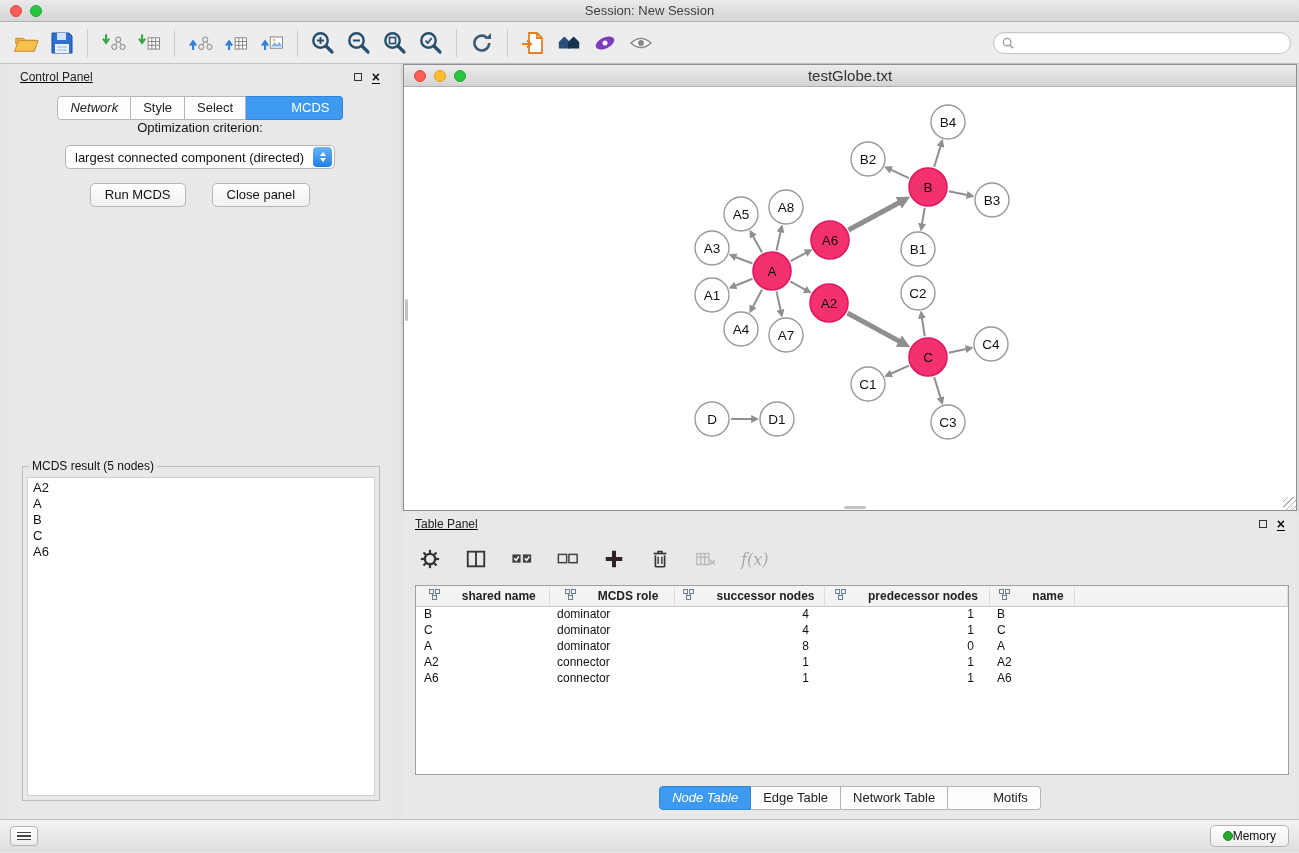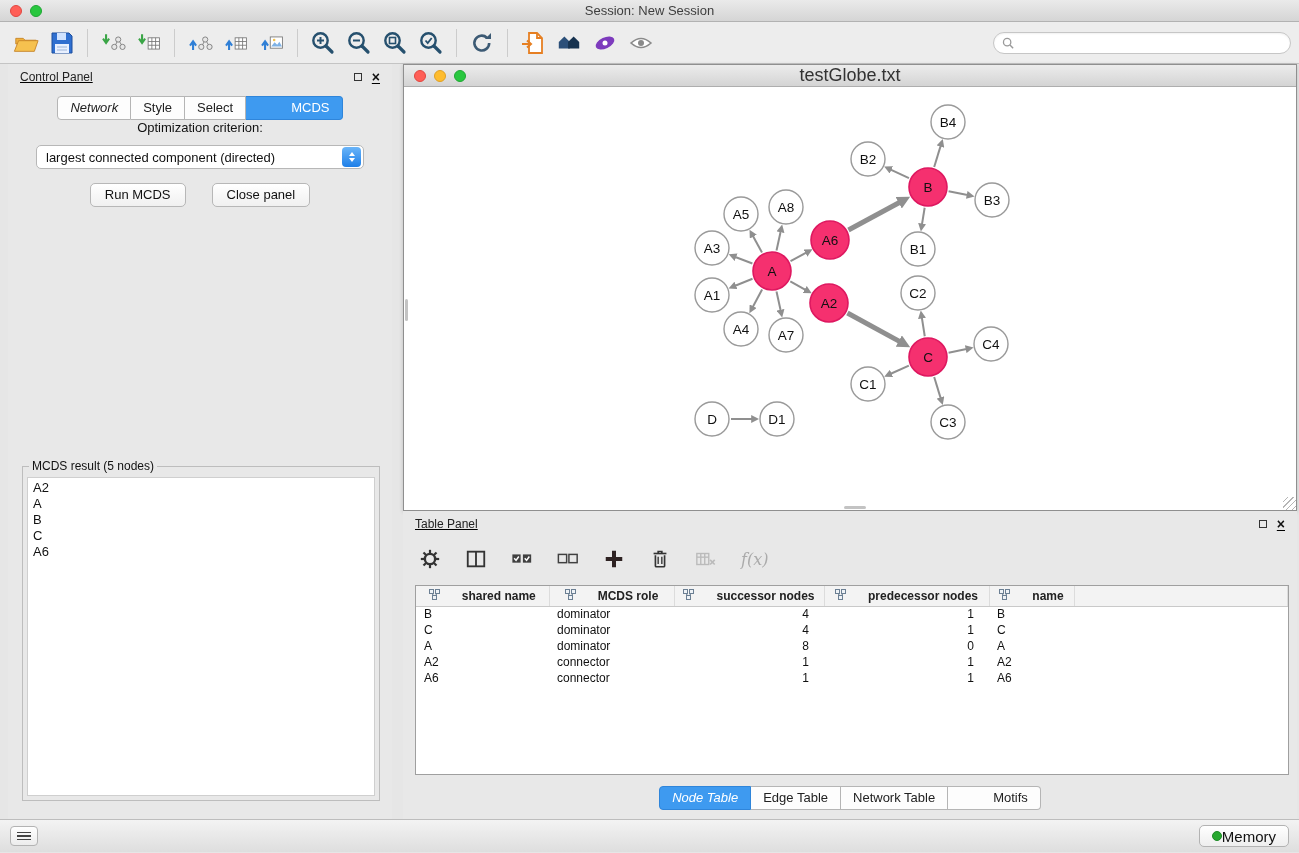--- a/index.html
+++ b/index.html
@@ -44,21 +44,21 @@
 
   
   .cp-tabs { display:flex; justify-content:center; margin-top:6px; }
   .cp-tab, .tp-tab { font-size:13px; padding:3px 12px 4px; background:#fdfdfd;
     border:1px solid #b5b5b5; border-left:none; color:#222; cursor:default; }
   .cp-tab:first-child, .tp-tab:first-child { border-left:1px solid #b5b5b5; border-radius:4px 0 0 4px;font-style:italic; }
   .cp-tab:last-child, .tp-tab:last-child { border-radius:0 4px 4px 0;padding-left:45px; }
   .cp-tab.active, .tp-tab.active { background:#3e9af0; border-color:#2f85da; color:#fff; }
 
   .opt-label { text-align:center; font-size:13px; color:#111; }
-  .combo { width:328px; height:24px; margin:10px auto 0; background:#fff;
+  .combo { width:270px; height:24px; margin:10px auto 0; background:#fff;
     border:1px solid #b7b7b7; border-radius:5px; display:flex; align-items:center; }
   .combo-text { flex:1; padding:0 9px; font-size:13px; color:#111; white-space:nowrap; }
   .combo-btn { width:19px; height:20px; margin-right:2px; border-radius:4px;
     background:linear-gradient(#6ab5f9,#1e7fe8); display:flex; flex-direction:column;
     align-items:center; justify-content:center; gap:2px; }
   .arr-up { width:0; height:0; border-left:3.5px solid transparent; border-right:3.5px solid transparent;
     border-bottom:4px solid #fff; }
   .arr-dn { width:0; height:0; border-left:3.5px solid transparent; border-right:3.5px solid transparent;
     border-top:4px solid #fff; }
   .cp-buttons { display:flex; justify-content:center; gap:26px; margin-top:14px; }
@@ -69,21 +69,21 @@
     border:1px solid #bdbdbd; padding:4px; }
   .mcds-fieldset legend { font-size:12px; color:#111; padding:0 3px; margin-left:2px; }
   .mcds-list { background:#fff; border:1px solid #cfcfcf; height:100%; overflow:hidden;
     padding:2px 5px; font-size:13px; line-height:16px; color:#111; }
 
   
   .net-window { height:447px; border:1px solid #8f8f8f; background:#fff;
     box-shadow:0 1px 4px rgba(0,0,0,.18); display:flex; flex-direction:column; position:relative; }
   .net-titlebar { height:22px; background:linear-gradient(#ececec,#d4d4d4);
     border-bottom:1px solid #aeaeae; position:relative; display:flex; align-items:center; justify-content:center; }
-  .net-titlebar .title { font-size:18px; color:#333; }
+  .net-titlebar .title { font-size:15px; color:#333; }
   .net-canvas { flex:1; position:relative; background:#fff; }
   .net-canvas svg { position:absolute; inset:0; width:100%; height:100%; }
   .vthumb { position:absolute; left:1px; top:212px; width:3px; height:22px; background:#c3c3c3; border-radius:2px; }
   .hthumb { position:absolute; bottom:1px; left:440px; height:3px; width:22px; background:#c3c3c3; border-radius:2px; }
   .resize-grip { position:absolute; right:0; bottom:0; width:13px; height:13px;
     background:repeating-linear-gradient(135deg, transparent 0 3px, #b5b5b5 3px 4px); }
 
   
   .table-panel { flex:1; position:relative; background:#e8e8e8; }
   .tp-toolbar { height:44px; display:flex; align-items:center; gap:24px; padding-left:16px; }
@@ -101,21 +101,21 @@
 
   
   .statusbar { height:33px; background:linear-gradient(#f3f3f3,#dedede);
     border-top:1px solid #bdbdbd; display:flex; align-items:center; padding:0 10px; }
   .list-btn { width:28px; height:20px; background:linear-gradient(#fff,#ececec);
     border:1px solid #b3b3b3; border-radius:4px; display:flex; flex-direction:column;
     justify-content:center; gap:2px; padding:0 6px; }
   .list-btn i { display:block; height:1.6px; background:#444; }
   .memory-btn { margin-left:auto; height:22px; background:linear-gradient(#fff,#eee);
     border:1px solid #b3b3b3; border-radius:5px; display:flex; align-items:center;
-    gap:0; padding:0 12px; font-size:15px; color:#111; }
+    gap:0; padding:0 12px; font-size:12px; color:#111; }
   .mem-dot { width:10px; height:10px; border-radius:50%; background:#27a82f; border:1px solid #1d8a26; }
 </style>
 </head>
 <body>
 
 <div class="titlebar">
   <div class="lights">
     <span class="light red"></span>
     <span class="light green"></span>
   </div>

